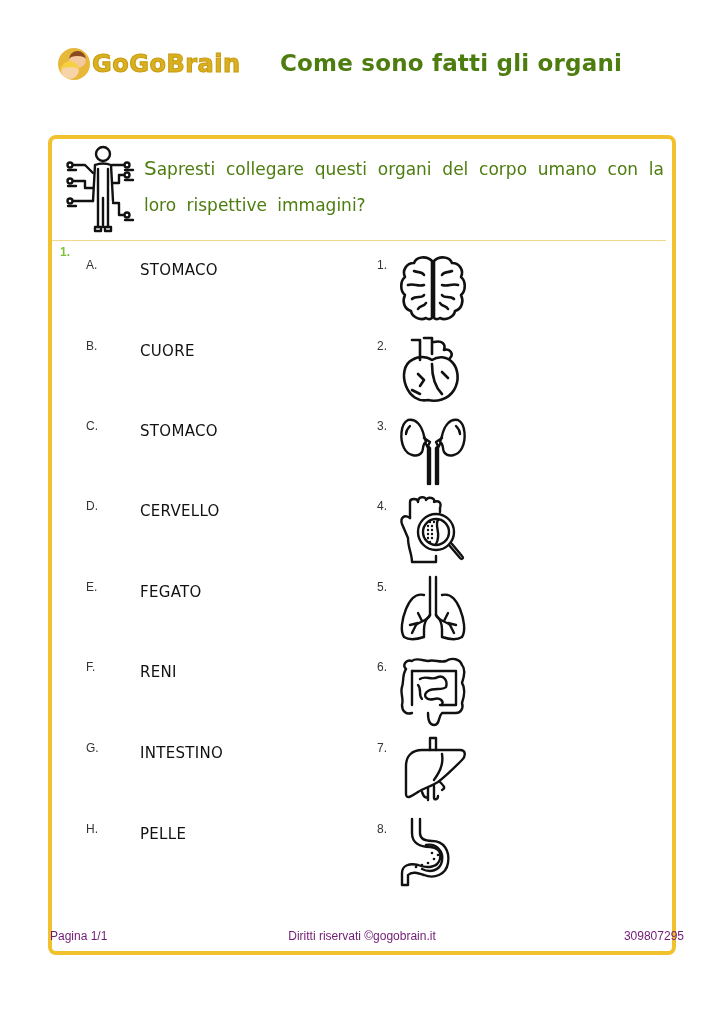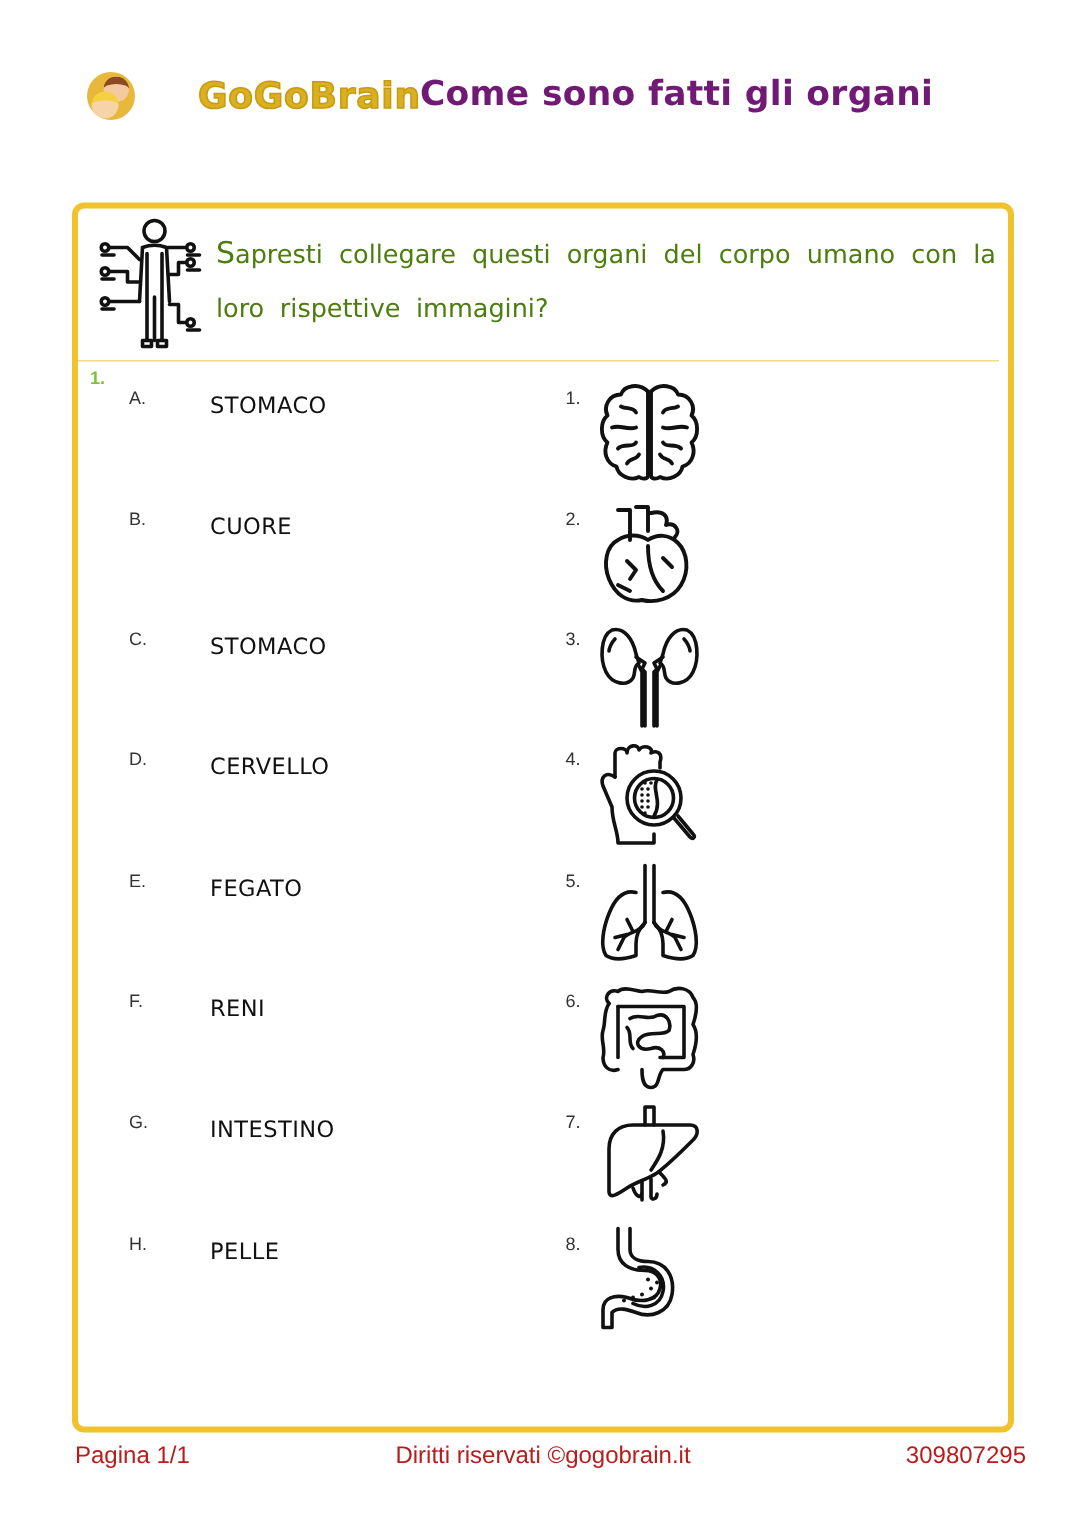--- a/index.html
+++ b/index.html
@@ -1,49 +1,49 @@
 <!DOCTYPE html>
 <html><head>
 <meta charset="utf-8">
 <style>
   * { box-sizing: border-box; margin: 0; padding: 0; }
   html, body { width: 724px; height: 1024px; background: #ffffff; overflow: hidden; }
   body { position: relative; font-family: "DejaVu Sans", sans-serif; color: #111; }
 
   .header { position: absolute; left: 0; top: 0; width: 724px; height: 125px; }
-  .logo { position: absolute; left: 58px; top: 48px; display: flex; align-items: center; gap: 40px; }
+  .logo { position: absolute; left: 58px; top: 48px; display: flex; align-items: center; }
   .logo-badge { width: 32px; height: 32px; border-radius: 50%; background: #e8b83a; position: relative; overflow: hidden; }
   .logo-badge .kid1 { position: absolute; left: 11px; top: 3px; width: 17px; height: 17px; border-radius: 50%; background: #f4c9a0; border-top: 5px solid #8b4a22; }
   .logo-badge .kid2 { position: absolute; left: 3px; top: 13px; width: 18px; height: 18px; border-radius: 50%; background: #f7d3a8; border-top: 6px solid #f5d040; }
   .logo-text { margin-left: 2px; font-family: "DejaVu Sans", sans-serif; font-weight: bold; font-size: 24px; color: #d8b020; letter-spacing: 0.5px;
     -webkit-text-stroke: 1px #c89a10; }
 
   .title { position: absolute; left: 280px; top: 50px; width: 420px; font-family: "DejaVu Sans", sans-serif; font-weight: bold;
-    font-size: 23px; line-height: 27px; color: #701a75; letter-spacing: 0.2px; }
+    font-size: 23px; line-height: 27px; color: #4d7c0f; letter-spacing: 0.2px; }
 
   .frame { position: absolute; left: 48px; top: 135px; width: 628px; height: 820px; border: 4px solid #f2c12e; border-radius: 8px; }
 
   .instr { position: absolute; left: 60px; top: 140px; width: 610px; height: 95px; }
   .person-icon { position: absolute; left: 5px; top: 3px; width: 76px; height: 90px; }
   .instr-text { position: absolute; left: 84px; top: 10px; width: 520px; font-family: "DejaVu Sans", sans-serif; font-size: 17px; line-height: 36px;
     color: #4d7c0f; text-align: justify; text-align-last: left; word-spacing: 5px; }
   .instr-text .cap { font-size: 20px; }
 
   .divider { position: absolute; left: 52px; top: 240px; width: 614px; height: 1px; background: #f2d888; }
 
   .qnum { position: absolute; left: 60px; top: 245px; font-family: "Liberation Sans", sans-serif; font-weight: bold; font-size: 12px; color: #7cc23c; }
 
   .row { position: absolute; left: 0; width: 724px; height: 80px; }
   .letter { position: absolute; left: 86px; top: 0; font-family: "Liberation Sans", sans-serif; font-size: 12px; color: #333; }
   .word { position: absolute; left: 140px; top: 3px; font-family: "DejaVu Sans", sans-serif; font-size: 15px; letter-spacing: 0.3px; color: #111; }
   .num { position: absolute; left: 377px; top: 0; font-family: "Liberation Sans", sans-serif; font-size: 12px; color: #333; }
   .organ { position: absolute; left: 398px; top: -5px; width: 70px; height: 72px; }
   .organ svg { width: 100%; height: 100%; }
 
-  .footer { position: absolute; top: 962px; font-family: "Liberation Sans", sans-serif; font-size: 16px; color: #b91c1c; }
+  .footer { position: absolute; top: 929px; font-family: "Liberation Sans", sans-serif; font-size: 12px; color: #701a75; }
   .f-left { left: 50px; }
   .f-center { left: 0; width: 724px; text-align: center; }
   .f-right { right: 40px; }
 </style>
 </head>
 <body>
 
 <div class="header">
   <div class="logo">
     <div class="logo-badge">

